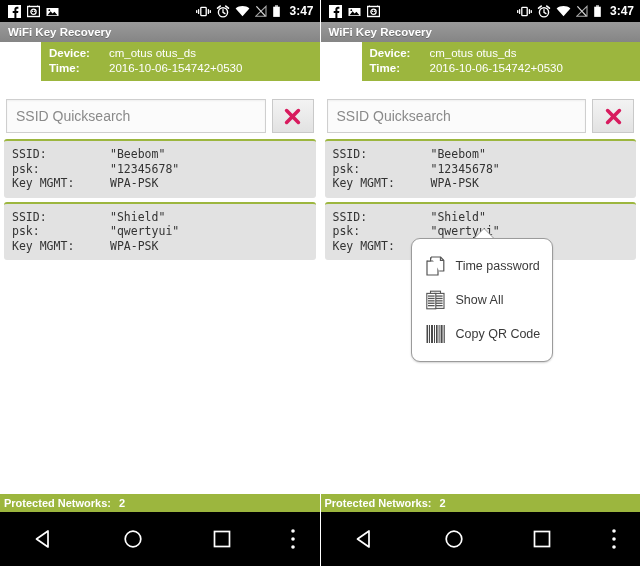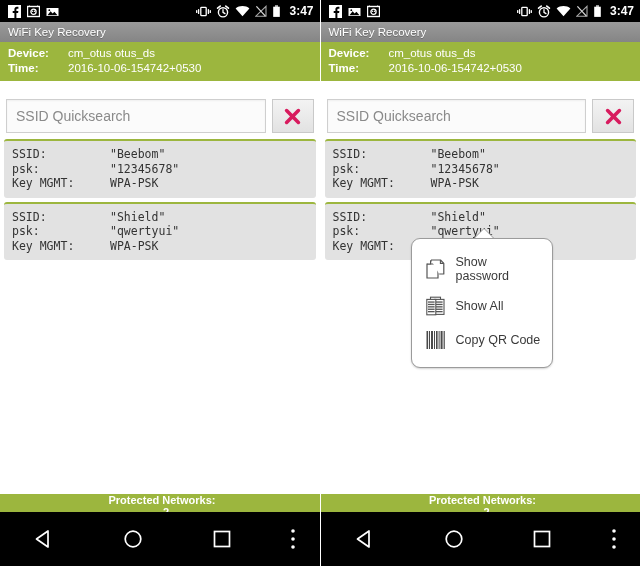--- a/index.html
+++ b/index.html
@@ -58,35 +58,36 @@
     margin-left: 3px;
     line-height: 22px;
   }
 
   
   .titlebar {
     height: 20px;
     background: linear-gradient(#9a9a9a, #858585);
     color: #ffffff;
     font-size: 11.5px;
-    font-weight: normal;
+    font-weight: bold;
     display: flex;
     align-items: center;
     padding-left: 8px;
     box-sizing: border-box;
     text-shadow: 0 1px 0 rgba(0,0,0,0.25);
   }
 
   
   .infoband {
     background: #9cb63e;
     padding: 4px 0 5px 8px;
     color: #ffffff;
     font-size: 11.5px;
     font-weight: bold;
+    margin-left: 41px;
   }
   .inforow {
     display: flex;
     line-height: 15px;
     white-space: nowrap;
   }
   .infolabel { width: 60px; flex: none; }
   .infovalue { font-weight: normal; }
 
   
@@ -195,21 +196,20 @@
     width: 320px;
     height: 18px;
     background: #9cb63e;
     color: #ffffff;
     font-size: 11px;
     font-weight: bold;
     display: flex;
     align-items: center;
     padding-left: 4px;
     box-sizing: border-box;
-    flex-direction: column;
   }
   .pn-count { margin-left: 8px; font-weight: bold; }
 
   .navbar {
     position: absolute;
     left: 0;
     bottom: 0;
     width: 320px;
     height: 54px;
     background: #000000;
@@ -473,21 +473,21 @@
       <div class="popup">
         <div class="popup-item">
           <span class="popup-icon">
             <svg width="19" height="20" viewBox="0 0 19 20">
                 <path d="M1 5 L1 19 L12 19 L12 5 Z" fill="#fff" stroke="#555" stroke-width="1.2"></path>
                 <path d="M5 1 L5 2.6 M5 1 L14.5 1 L17.8 4.3 L17.8 15 L13.2 15" fill="#fff" stroke="#555" stroke-width="1.2" stroke-linejoin="round"></path>
                 <path d="M14.4 1.1 L14.4 4.4 L17.7 4.4" fill="none" stroke="#555" stroke-width="1.1"></path>
                 <path d="M1 5 L4.6 5 L4.6 1.4" fill="#fff" stroke="#555" stroke-width="1.2" stroke-linejoin="round"></path>
               </svg>
           </span>
-          <span>Show password</span>
+          <span>Time password</span>
         </div>
         <div class="popup-item">
           <span class="popup-icon">
             <svg width="19" height="20" viewBox="0 0 19 20">
                 <rect x="4.5" y="1.2" width="10" height="14" fill="#fff" stroke="#555" stroke-width="1.1"></rect>
                 <rect x="8.5" y="3.4" width="9.5" height="15" fill="#fff" stroke="#555" stroke-width="1.1"></rect>
                 <rect x="0.8" y="3.4" width="9" height="15.4" fill="#fff" stroke="#555" stroke-width="1.1"></rect>
                 <g fill="#555">
                   <rect x="2" y="5.4" width="6.6" height="1.3"></rect>
                   <rect x="2" y="7.8" width="6.6" height="1.3"></rect>

